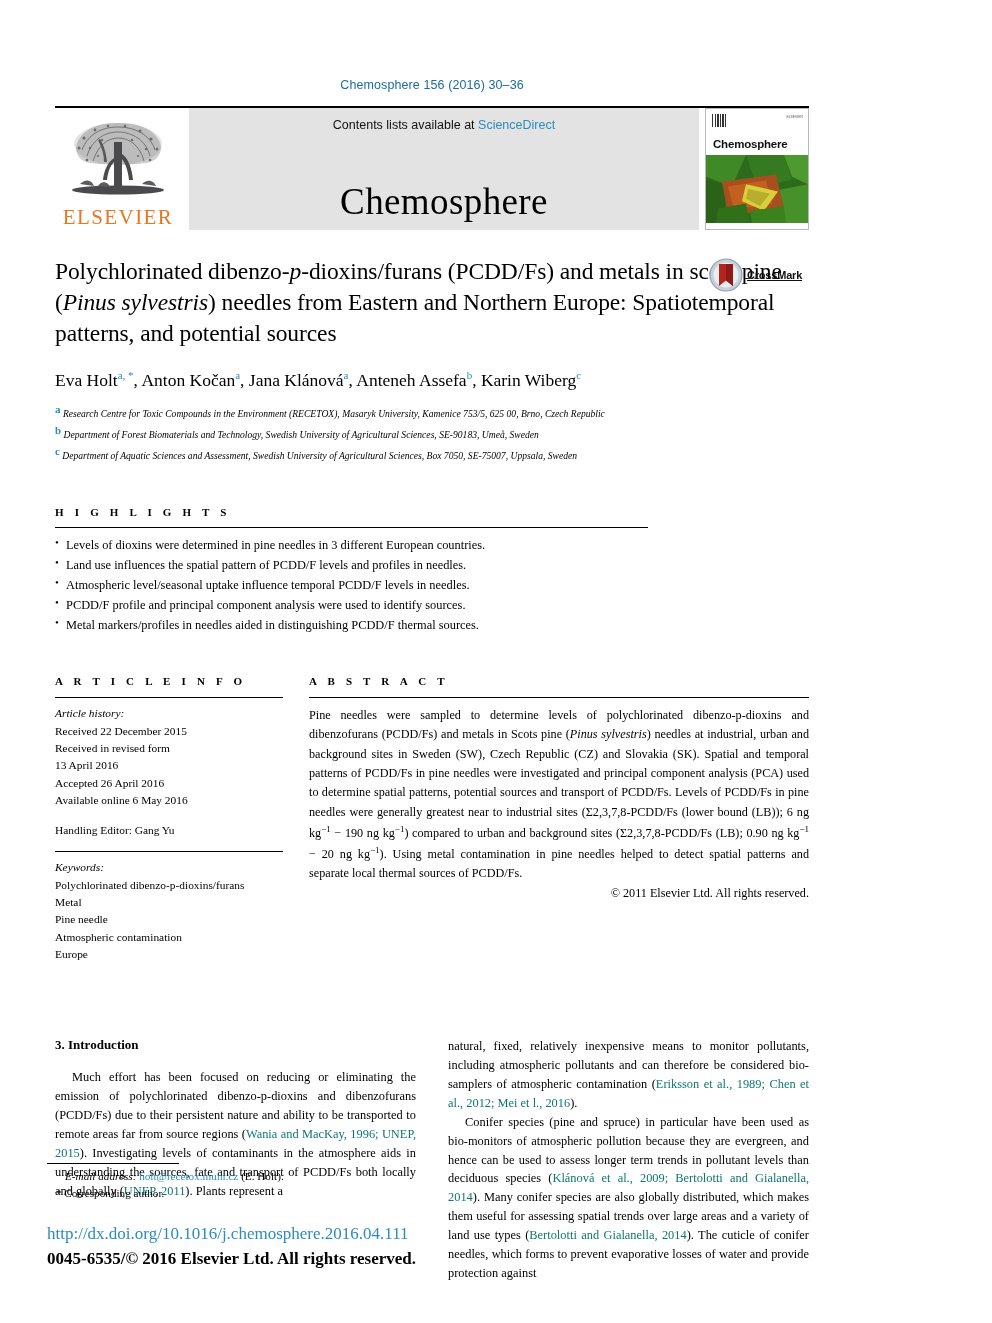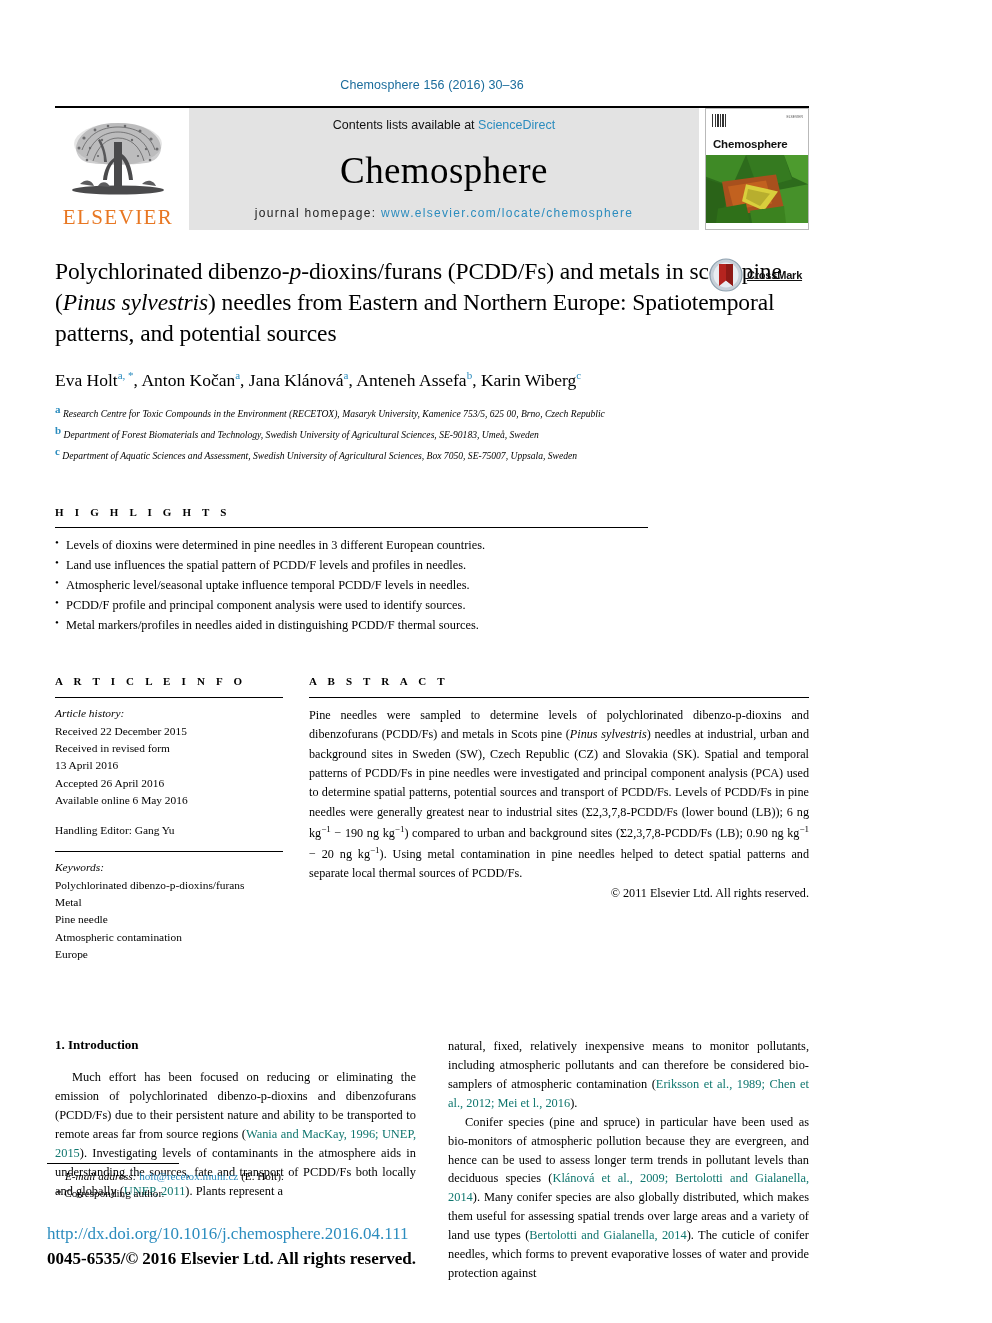--- a/index.html
+++ b/index.html
@@ -349,23 +349,20 @@
         </g>
       </svg>
       <div class="elsevier-word">ELSEVIER</div>
     </div>
 
     <div class="header-band">
       <div class="contents-line">
         <span>Contents lists available at </span><a class="sd-link" href="#">ScienceDirect</a>
       </div>
       <div class="journal-name">Chemosphere</div>
-      <div class="homepage-line">
-        <span>journal homepage: </span><span class="url">www.elsevier.com/locate/chemosphere</span>
-      </div>
     </div>
 
     <div class="cover-thumb">
       <div class="cover-top">
         <div class="cover-barcode"></div>
         <div class="cover-tiny">ELSEVIER</div>
         <div class="cover-title">Chemosphere</div>
       </div>
       <div class="cover-img">
         <svg width="100%" height="100%" viewBox="0 0 102 56" preserveAspectRatio="none">
@@ -459,21 +456,21 @@
     <div class="col-abs">
       <span class="sec-label">A B S T R A C T</span>
       <div class="abs-rule"></div>
       <div class="abs-body"><span>Pine needles were sampled to determine levels of polychlorinated dibenzo-p-dioxins and dibenzofurans (PCDD/Fs) and metals in Scots pine (</span><span class="ital">Pinus sylvestris</span><span>) needles at industrial, urban and background sites in Sweden (SW), Czech Republic (CZ) and Slovakia (SK). Spatial and temporal patterns of PCDD/Fs in pine needles were investigated and principal component analysis (PCA) used to determine spatial patterns, potential sources and transport of PCDD/Fs. Levels of PCDD/Fs in pine needles were generally greatest near to industrial sites (Σ2,3,7,8-PCDD/Fs (lower bound (LB)); 6 ng kg</span><sup class="sm">−1</sup><span> − 190 ng kg</span><sup class="sm">−1</sup><span>) compared to urban and background sites (Σ2,3,7,8-PCDD/Fs (LB); 0.90 ng kg</span><sup class="sm">−1</sup><span> − 20 ng kg</span><sup class="sm">−1</sup><span>). Using metal contamination in pine needles helped to detect spatial patterns and separate local thermal sources of PCDD/Fs.</span></div>
       <div class="copyright">© 2011 Elsevier Ltd. All rights reserved.</div>
     </div>
   </div>
 
   <div class="body-cols">
     <div class="bcol">
-      <div class="sec-head">1. Introduction</div>
+      <div class="sec-head">3. Introduction</div>
       <p class="body-p"><span>Much effort has been focused on reducing or eliminating the emission of polychlorinated dibenzo-p-dioxins and dibenzofurans (PCDD/Fs) due to their persistent nature and ability to be transported to remote areas far from source regions (</span><a class="cite" href="#">Wania and MacKay, 1996; UNEP, 2015</a><span>). Investigating levels of contaminants in the atmosphere aids in understanding the sources, fate and transport of PCDD/Fs both locally and globally (</span><a class="cite" href="#">UNEP, 2011</a><span>). Plants represent a</span></p>
     </div>
     <div class="bcol">
       <p class="body-p" style="text-indent:0"><span>natural, fixed, relatively inexpensive means to monitor pollutants, including atmospheric pollutants and can therefore be considered bio-samplers of atmospheric contamination (</span><a class="cite" href="#">Eriksson et al., 1989; Chen et al., 2012; Mei et l., 2016</a><span>).</span></p>
       <p class="body-p"><span>Conifer species (pine and spruce) in particular have been used as bio-monitors of atmospheric pollution because they are evergreen, and hence can be used to assess longer term trends in pollutant levels than deciduous species (</span><a class="cite" href="#">Klánová et al., 2009; Bertolotti and Gialanella, 2014</a><span>). Many conifer species are also globally distributed, which makes them useful for assessing spatial trends over large areas and a variety of land use types (</span><a class="cite" href="#">Bertolotti and Gialanella, 2014</a><span>). The cuticle of conifer needles, which forms to prevent evaporative losses of water and provide protection against</span></p>
     </div>
   </div>
 
   <div class="footnote">
     <div class="fn-rule"></div>

